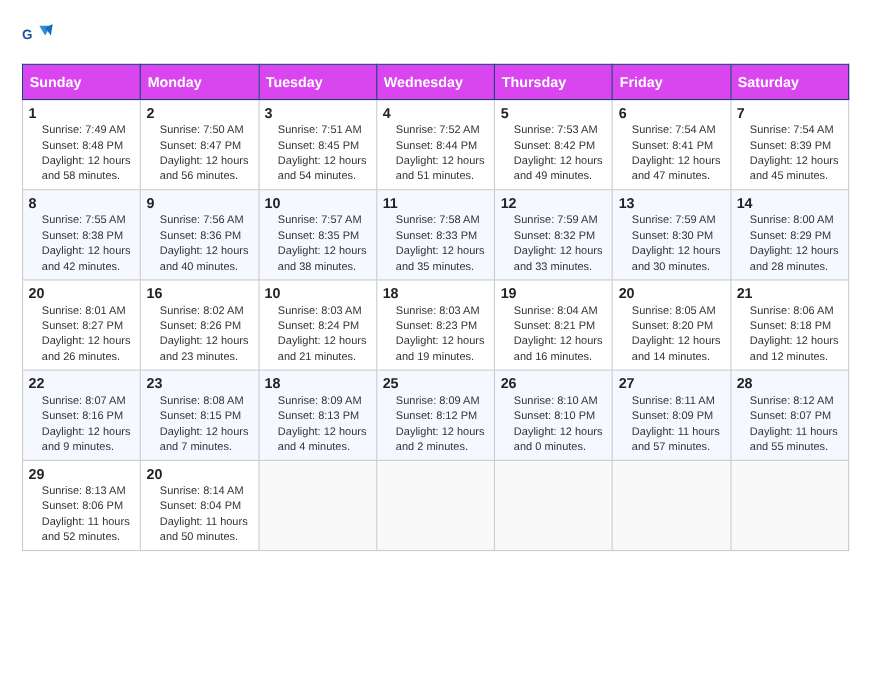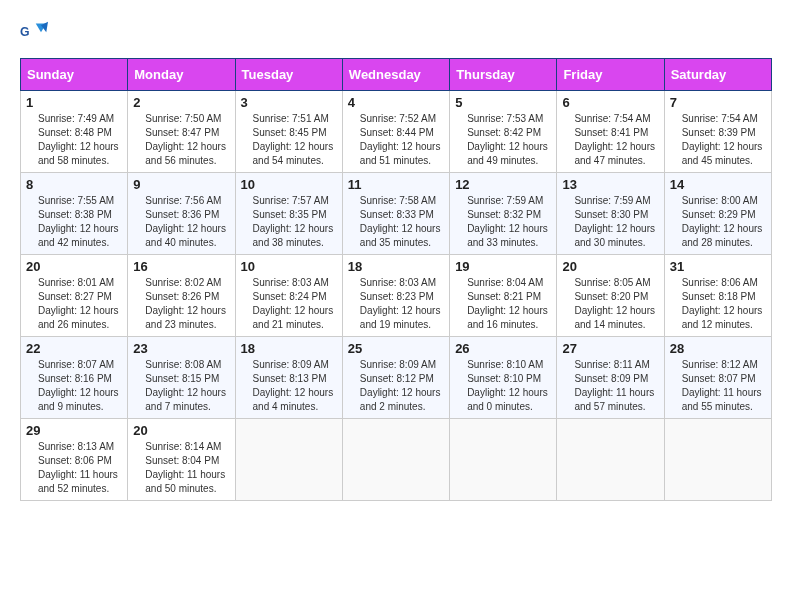--- a/index.html
+++ b/index.html
@@ -283,21 +283,21 @@
       </td>
         <td>
         <span class="day-num">20</span>
         <div class="day-info">
           Sunrise: 8:05 AM<br>
           Sunset: 8:20 PM<br>
           Daylight: 12 hours and 14 minutes.
         </div>
       </td>
         <td>
-        <span class="day-num">31</span>
+        <span class="day-num">21</span>
         <div class="day-info">
           Sunrise: 8:06 AM<br>
           Sunset: 8:18 PM<br>
           Daylight: 12 hours and 12 minutes.
         </div>
       </td>
       </tr>
       <tr>
         <td>
         <span class="day-num">22</span>

